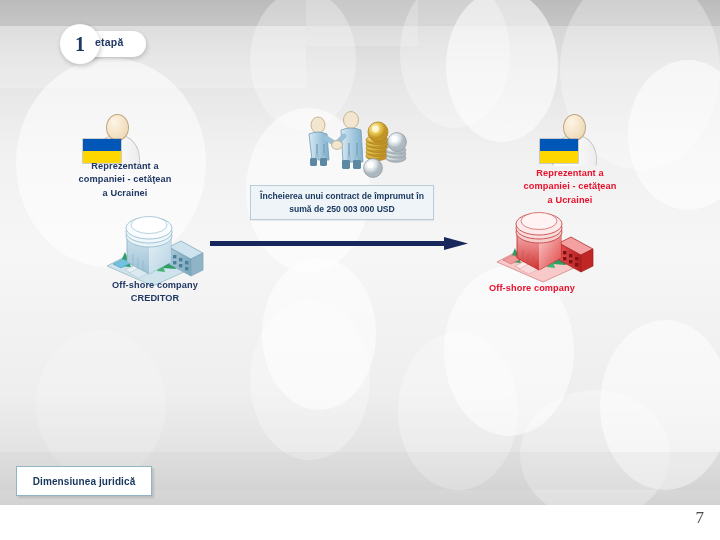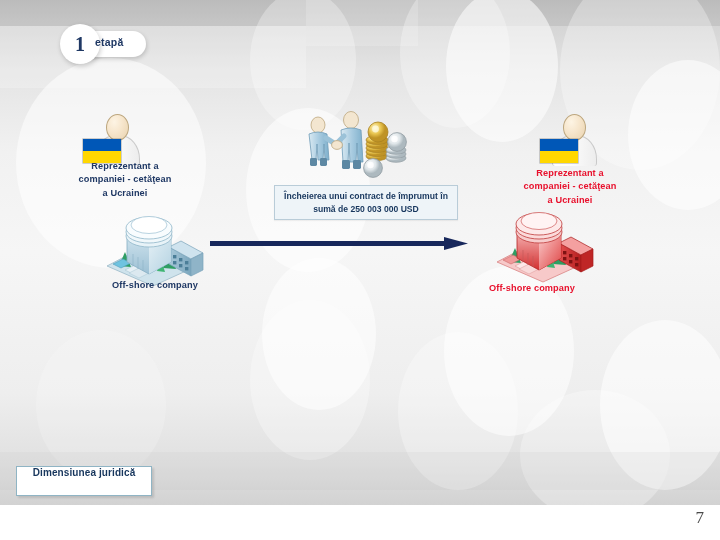--- a/index.html
+++ b/index.html
@@ -68,36 +68,35 @@
   .cap{position:absolute;text-align:center;font-size:9.2px;font-weight:bold;line-height:13.4px;letter-spacing:.1px;}
   .cap.blue{color:#1F3864;}
   .cap.red{color:#E8112D;}
 
   
   #centerBox{
     position:absolute;left:250px;top:185px;width:182px;height:33px;
     background:#eef4f8;border:1px solid #b9ccd8;
     display:flex;align-items:center;justify-content:center;
     box-shadow:0 1px 1px rgba(0,0,0,0.05);
-    margin-left:24px;
   }
   #centerTxt{font-size:8.6px;font-weight:bold;color:#17365D;text-align:center;line-height:12.4px;padding:0 5px;}
 
   
   #arrow{position:absolute;left:210px;top:234px;width:258px;height:20px;}
 
   
   #hand{position:absolute;left:298px;top:108px;width:110px;height:72px;}
 
   
   #juridic{
     position:absolute;left:16px;top:466px;width:134px;height:28px;
     background:#ffffff;border:1px solid #8fb4c4;
     box-shadow:2px 2px 2px rgba(0,0,0,0.12);
-    display:flex;align-items:flex-start;justify-content:center;
+    display:flex;align-items:center;justify-content:center;
   }
   #juridicTxt{font-size:10px;font-weight:bold;color:#17365D;letter-spacing:.1px;}
 
   
   #pageNum{position:absolute;right:16px;top:508px;font-family:"Liberation Serif",serif;font-size:17px;color:#4a4a4a;}
 </style>
 </head>
 <body>
 
 <div id="slide">
@@ -191,20 +190,21 @@
       </g>
 
       <ellipse cx="52" cy="22" rx="23" ry="11" fill="#e8f3f8" stroke="#8fb6c9" stroke-width="0.8"></ellipse>
       <ellipse cx="52" cy="18" rx="23" ry="11" fill="#f1f8fb" stroke="#8fb6c9" stroke-width="0.8"></ellipse>
       <ellipse cx="52" cy="14" rx="23" ry="11" fill="#f8fcfe" stroke="#8fb6c9" stroke-width="0.8"></ellipse>
       <ellipse cx="52" cy="11" rx="18" ry="8.5" fill="#ffffff" stroke="#9cc0d2" stroke-width="0.7"></ellipse>
     </svg>
   </div>
   <div class="cap blue" style="left:90px;top:279px;width:130px;">
     <div>Off-shore company</div>
+    <div>CREDITOR</div>
   </div>
 
   <div id="hand">
     <svg viewBox="0 0 110 72" xmlns="http://www.w3.org/2000/svg">
       <defs>
         <linearGradient id="sk" x1="0" y1="0" x2="1" y2="0">
           <stop offset="0" stop-color="#d9e9f2"></stop>
             <stop offset="0.5" stop-color="#a8cbe0"></stop>
             <stop offset="1" stop-color="#7fb0cc"></stop>
         </linearGradient>

